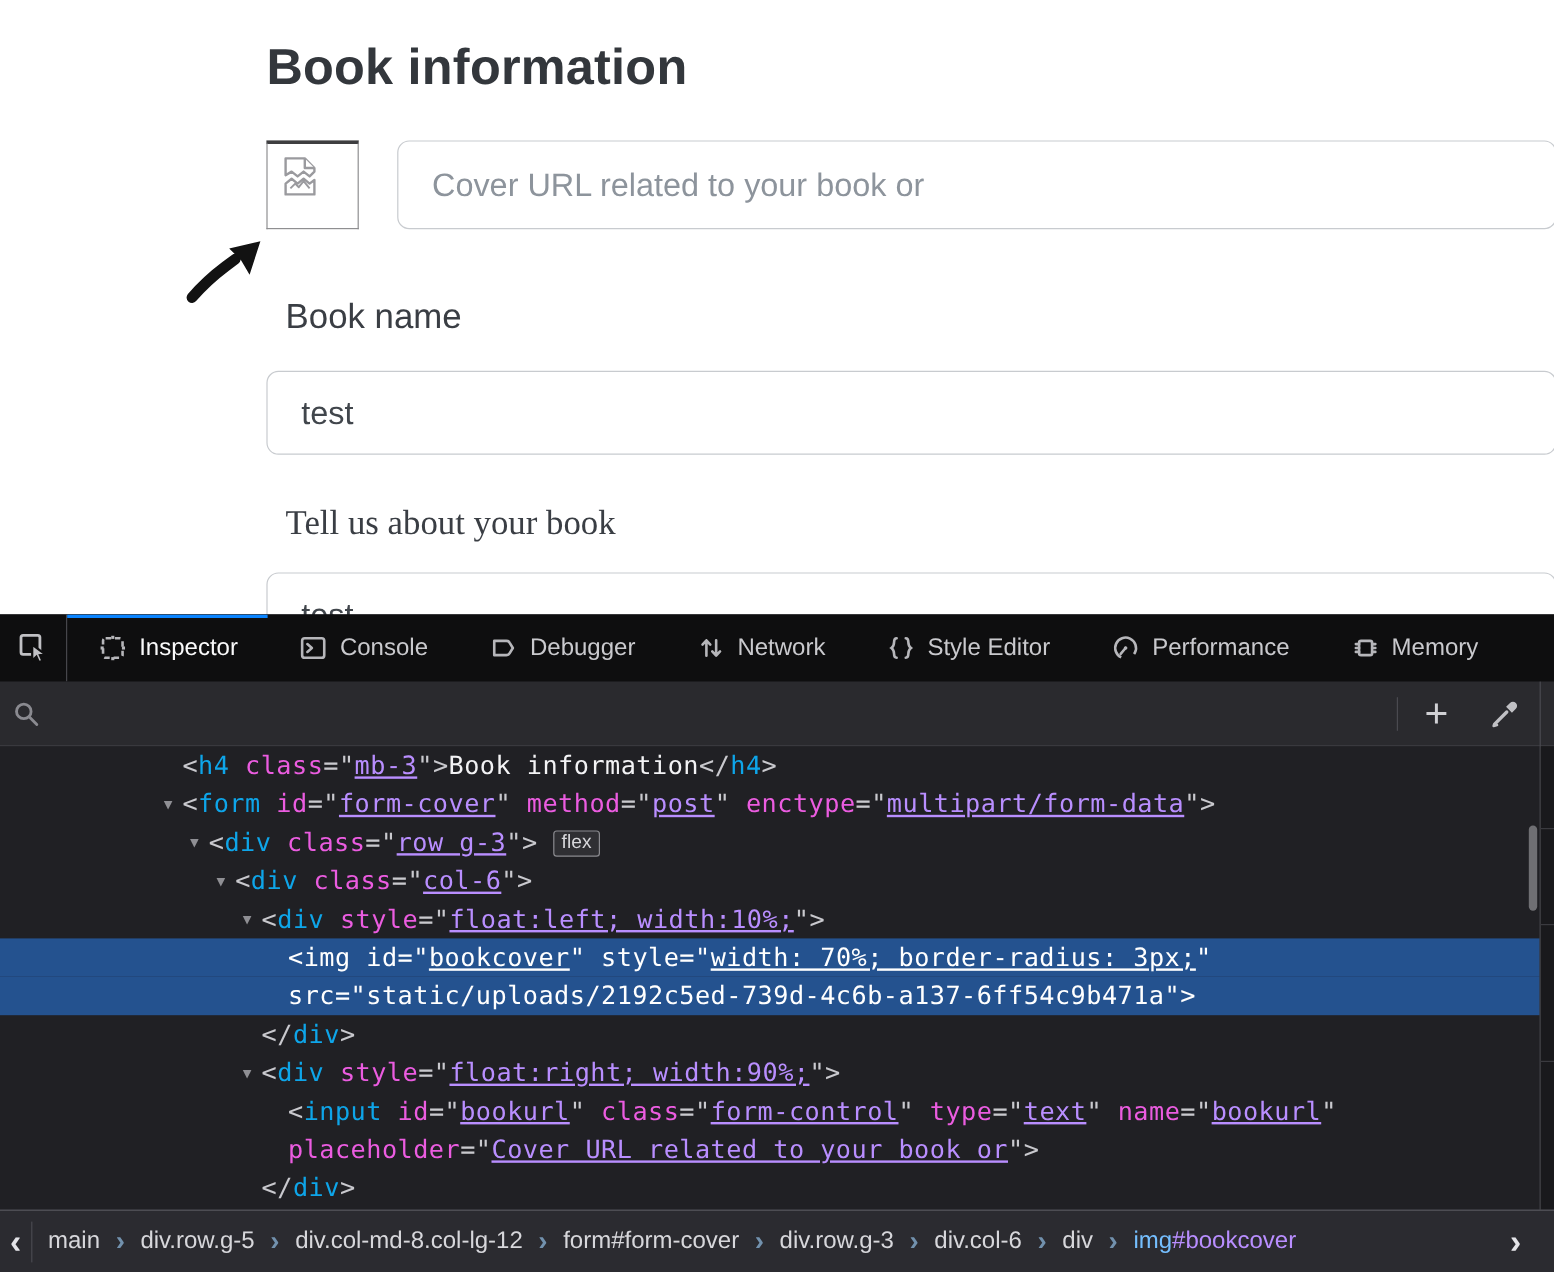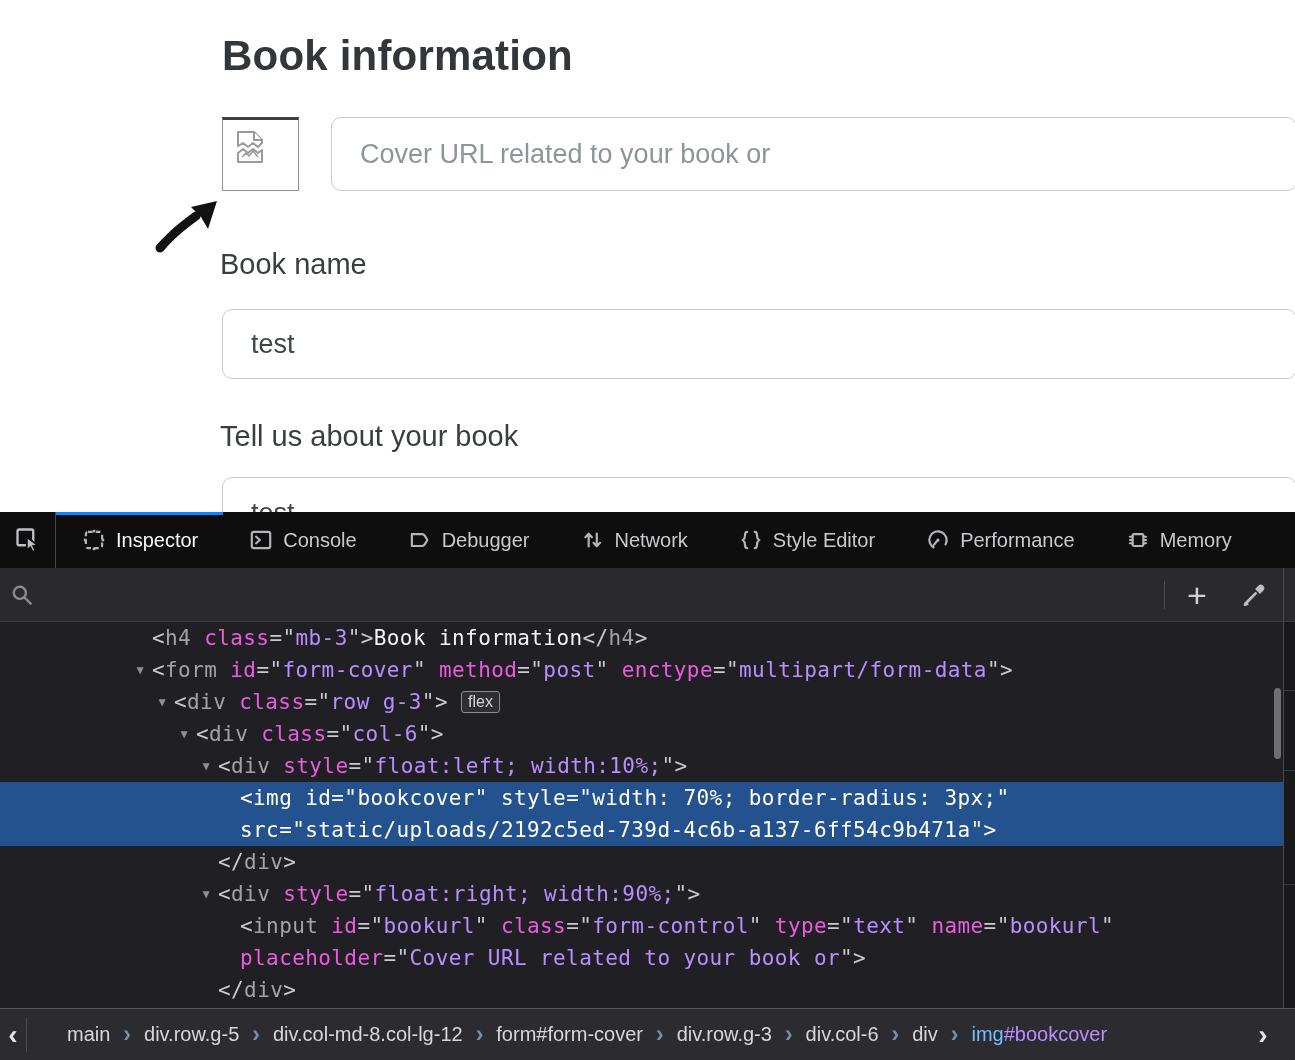--- a/index.html
+++ b/index.html
@@ -13,23 +13,23 @@
                   color:#33373c; letter-spacing:0.2px; }
   .cover-box { position:absolute; left:222px; top:117px; width:77px; height:74px;
                background:#fff; border:1px solid #8f8f91; border-top:3px solid #3e3e40; }
   .cover-box svg { position:absolute; left:12px; top:9px; }
   .field { position:absolute; background:#fff; border:1px solid #c8cbcf; border-radius:10px;
            font-family:"Liberation Sans", sans-serif; font-size:27px; color:#41464c;
            padding-left:28px; outline:none; }
   .field::placeholder { color:#8d949c; opacity:1; }
   #cover-url { left:331px; top:117px; width:966px; height:74px; }
   #book-name { left:222px; top:309px; width:1075px; height:70px; }
-  .page-label { position:absolute; left:220px; font-size:29px; color:#3a3e44; }
+  .page-label { position:absolute; left:238px; font-size:29px; color:#3a3e44; }
   #label-book-name { top:248px; }
-  #label-about { top:420px; }
+  #label-about { top:420px;font-family:Liberation Serif, serif; }
   #about-area { left:222px; top:477px; width:1075px; height:80px; resize:none;
                 padding-top:20px; border-radius:10px; }
   .hand-arrow { position:absolute; left:150px; top:192px; }
 
   
   .devtools { position:absolute; left:0; top:512px; width:1295px; height:548px;
               background:#202024; color:#d7d7db; }
 
   
   .dt-tabbar { position:absolute; left:0; top:0; width:1295px; height:56px;
@@ -64,23 +64,23 @@
   .dt-markup { position:absolute; left:0; top:110px; width:1295px; height:386px;
                background:#202024; overflow:hidden; }
   .m-line { position:relative; height:32px; line-height:32px; white-space:pre;
             font-family:"DejaVu Sans Mono", monospace; font-size:21px;
             letter-spacing:0.4px; }
   .m-line.sel { background:#24528f; width:1283px; }
   .m-line.sel span { color:#ffffff !important; }
   .tri { position:absolute; top:0; width:20px; text-align:center; font-size:12px;
          color:#8f8f94; letter-spacing:0; }
   .tok-p { color:#c9c9ce; }
-  .tok-t { color:#a3a3a3; }
+  .tok-t { color:#0ea5e9; }
   .tok-a { color:#eb5ce0; }
-  .tok-v { color:#b98eff; }
+  .tok-v { color:#b98eff;text-decoration:underline; }
   .tok-x { color:#f3f3f5; }
   .tok-u { color:#b98eff; }
   .flex-badge { display:inline-block; font-family:"Liberation Sans", sans-serif;
                 font-size:16px; letter-spacing:0; line-height:20px; color:#d7d7db;
                 border:1px solid #8a8a8f; border-radius:3px; padding:0 6px;
                 background:rgba(255,255,255,0.07); vertical-align:2px; }
   .m-scrollthumb { position:absolute; left:1274px; top:66px; width:7px; height:71px;
                    background:#6f6f73; border-radius:4px; }
 
   
@@ -253,21 +253,21 @@
     <div class="right-divider"></div>
     <div class="right-gutter">
       <div class="gline" style="top:68px"></div>
       <div class="gline" style="top:148px"></div>
       <div class="gline" style="top:262px"></div>
     </div>
 
     <div class="dt-breadcrumb">
       <span class="bc-left-chevron">‹</span>
       <span class="bc-divider"></span>
-      <span id="bc-items" style="display:flex; align-items:center;margin-left:27px;">
+      <span id="bc-items" style="display:flex; align-items:center;">
           <span class="bc-item"><span>main</span></span>
           <span class="bc-sep">›</span>
           <span class="bc-item"><span>div.row.g-5</span></span>
           <span class="bc-sep">›</span>
           <span class="bc-item"><span>div.col-md-8.col-lg-12</span></span>
           <span class="bc-sep">›</span>
           <span class="bc-item"><span>form#form-cover</span></span>
           <span class="bc-sep">›</span>
           <span class="bc-item"><span>div.row.g-3</span></span>
           <span class="bc-sep">›</span>

